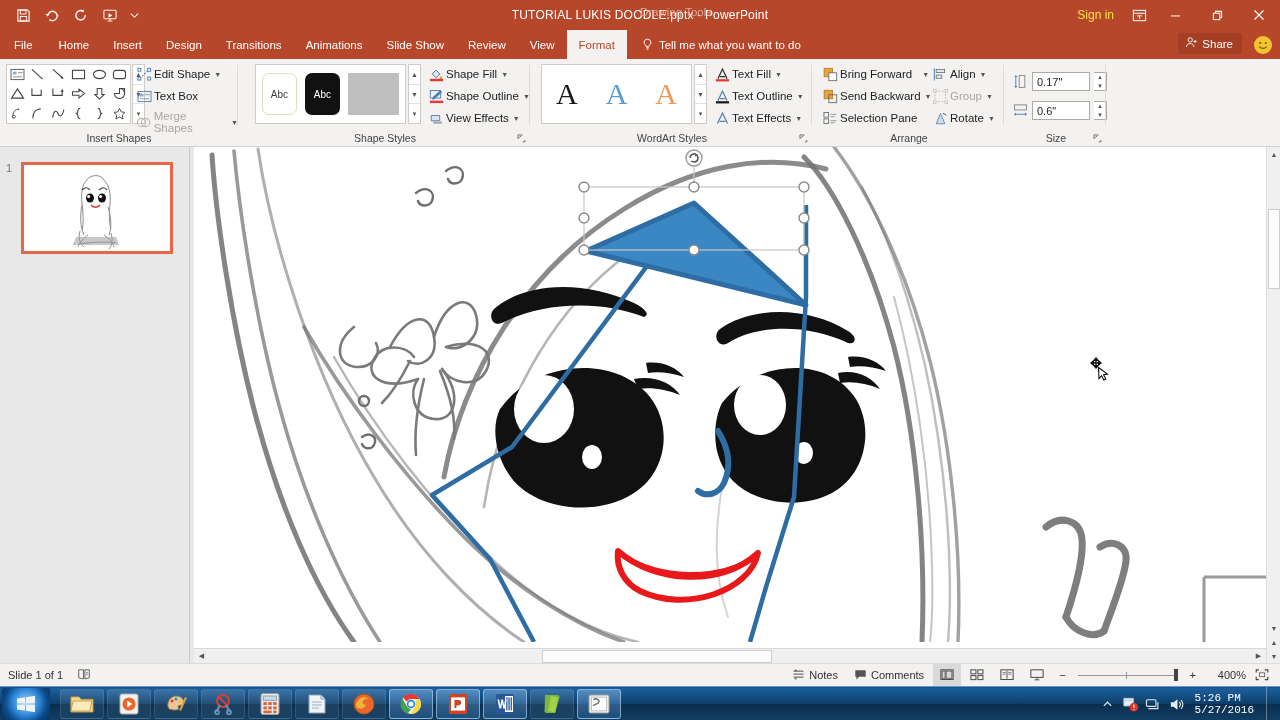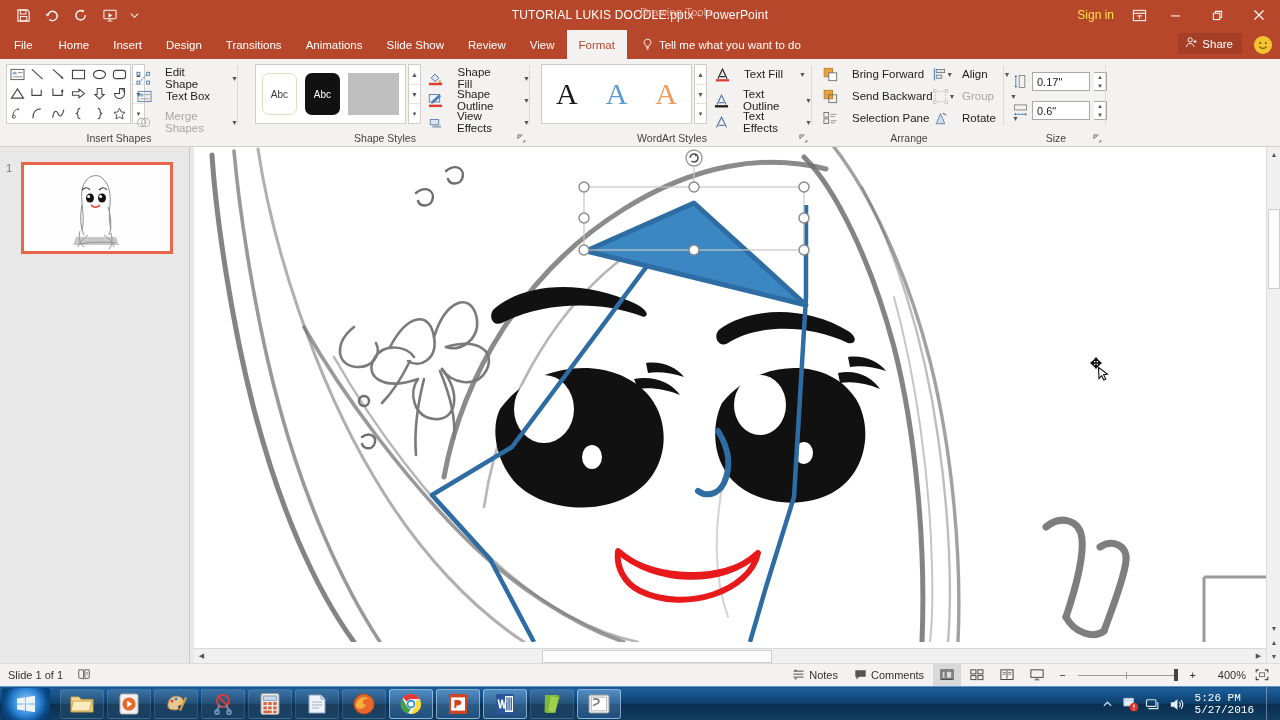--- a/index.html
+++ b/index.html
@@ -84,21 +84,21 @@
   .shapecell{ display:flex; align-items:center; justify-content:center; }
   .shapecell svg{ display:block; }
   .galscroll{
     position:absolute; left:132px; top:5px; width:13px; height:60px;
     border:1px solid #D0CCC7; background:#fff;
     display:flex; flex-direction:column;
   }
   .galscroll div{ flex:1; display:flex; align-items:center; justify-content:center; font-size:7px; color:#555;
     border-bottom:1px solid #E5E1DC;}
   .galscroll div:last-child{ border-bottom:none; }
-  .cmdrow{ position:absolute; display:flex; align-items:center; gap:14px; font-size:11.5px; color:#222; }
+  .cmdrow{ position:absolute; display:flex; align-items:center; gap:2px; font-size:11.5px; color:#222; }
   .cmdrow.dis{ color:#AAA6A1; }
   .cmdico{ width:16px; height:16px; display:flex; align-items:center; justify-content:center; }
   .caret{ font-size:7px; color:#555; margin-left:2px; }
 
   
   .stylegal{
     position:absolute; left:255px; top:5px; width:151px; height:60px;
     border:1px solid #D0CCC7; background:#fff; display:flex; align-items:center; padding:4px 6px; gap:8px;text-align:center;
   }
   .sthumb{ width:38px; height:42px; border-radius:7px; display:flex; align-items:center; justify-content:center;

